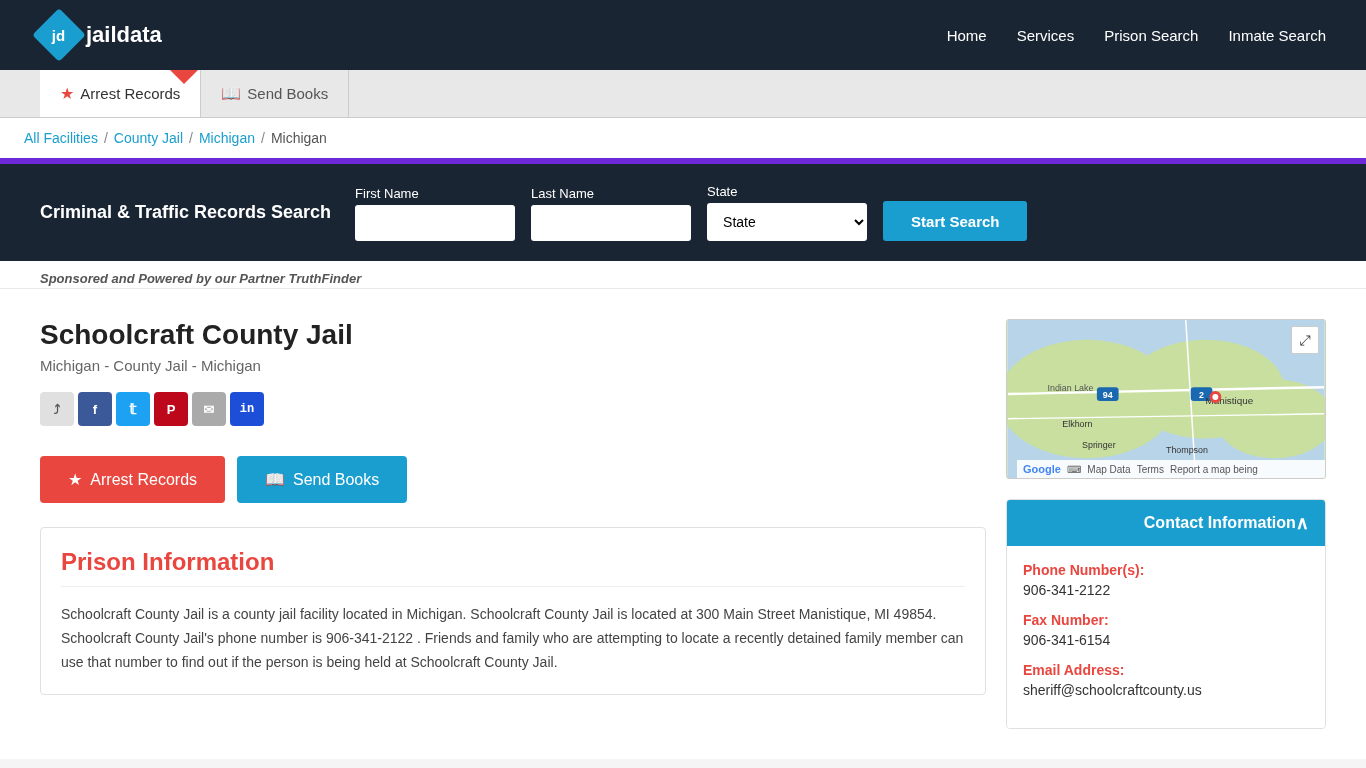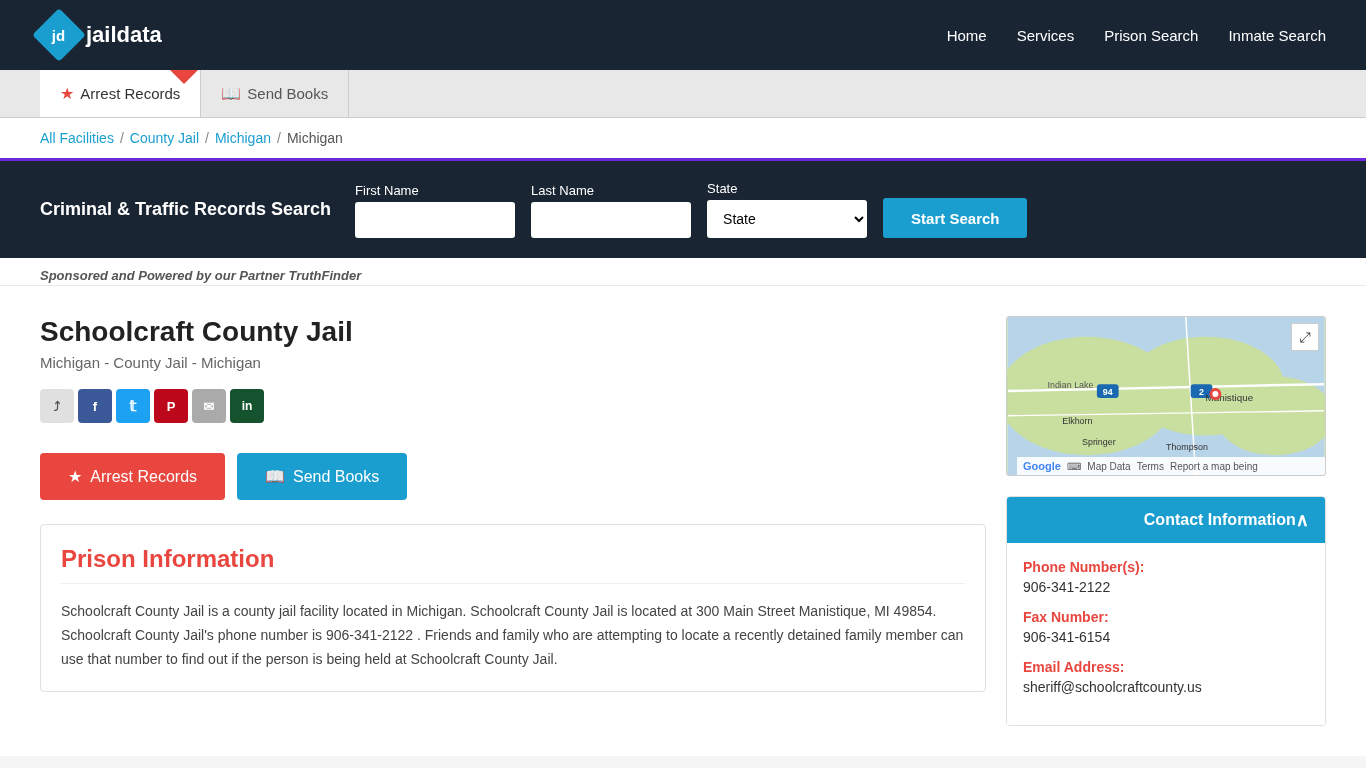--- a/index.html
+++ b/index.html
@@ -82,27 +82,27 @@
     .sub-nav-tab.active {
       background: white;
       color: #333;
       font-weight: 500;
     }
     .sub-nav-tab .tab-icon { color: #e8463f; font-size: 16px; }
     .sub-nav-tab .tab-icon-book { color: #555; font-size: 16px; }
 
     
     .breadcrumb {
-      padding: 12px 40px;
+      padding: 12px 24px;
       background: white;
       font-size: 14px;
       display: flex;
       align-items: center;
       gap: 6px;
-      border-bottom: 3px solid #6d28d9;
+      border-bottom: 6px solid #6d28d9;
     }
     .breadcrumb a { color: #1a9ecf; text-decoration: none; }
     .breadcrumb .separator { color: #888; }
     .breadcrumb .current { color: #555; }
 
     
     .search-banner {
       background: #1a2533;
       padding: 20px 40px;
       display: flex;
@@ -202,21 +202,21 @@
       font-weight: bold;
       font-size: 13px;
       cursor: pointer;
       text-decoration: none;
     }
     .social-share { background: #e0e0e0; color: #555; }
     .social-facebook { background: #3b5998; }
     .social-twitter { background: #1da1f2; }
     .social-pinterest { background: #bd081c; }
     .social-email { background: #aaa; }
-    .social-linkedin { background: #14532d; }
+    .social-linkedin { background: #1d4ed8; font-family: Liberation Mono, monospace; }
 
     
     .action-buttons {
       display: flex;
       gap: 12px;
       margin-bottom: 24px;
     }
     .btn-arrest {
       background: #e8463f;
       color: white;

